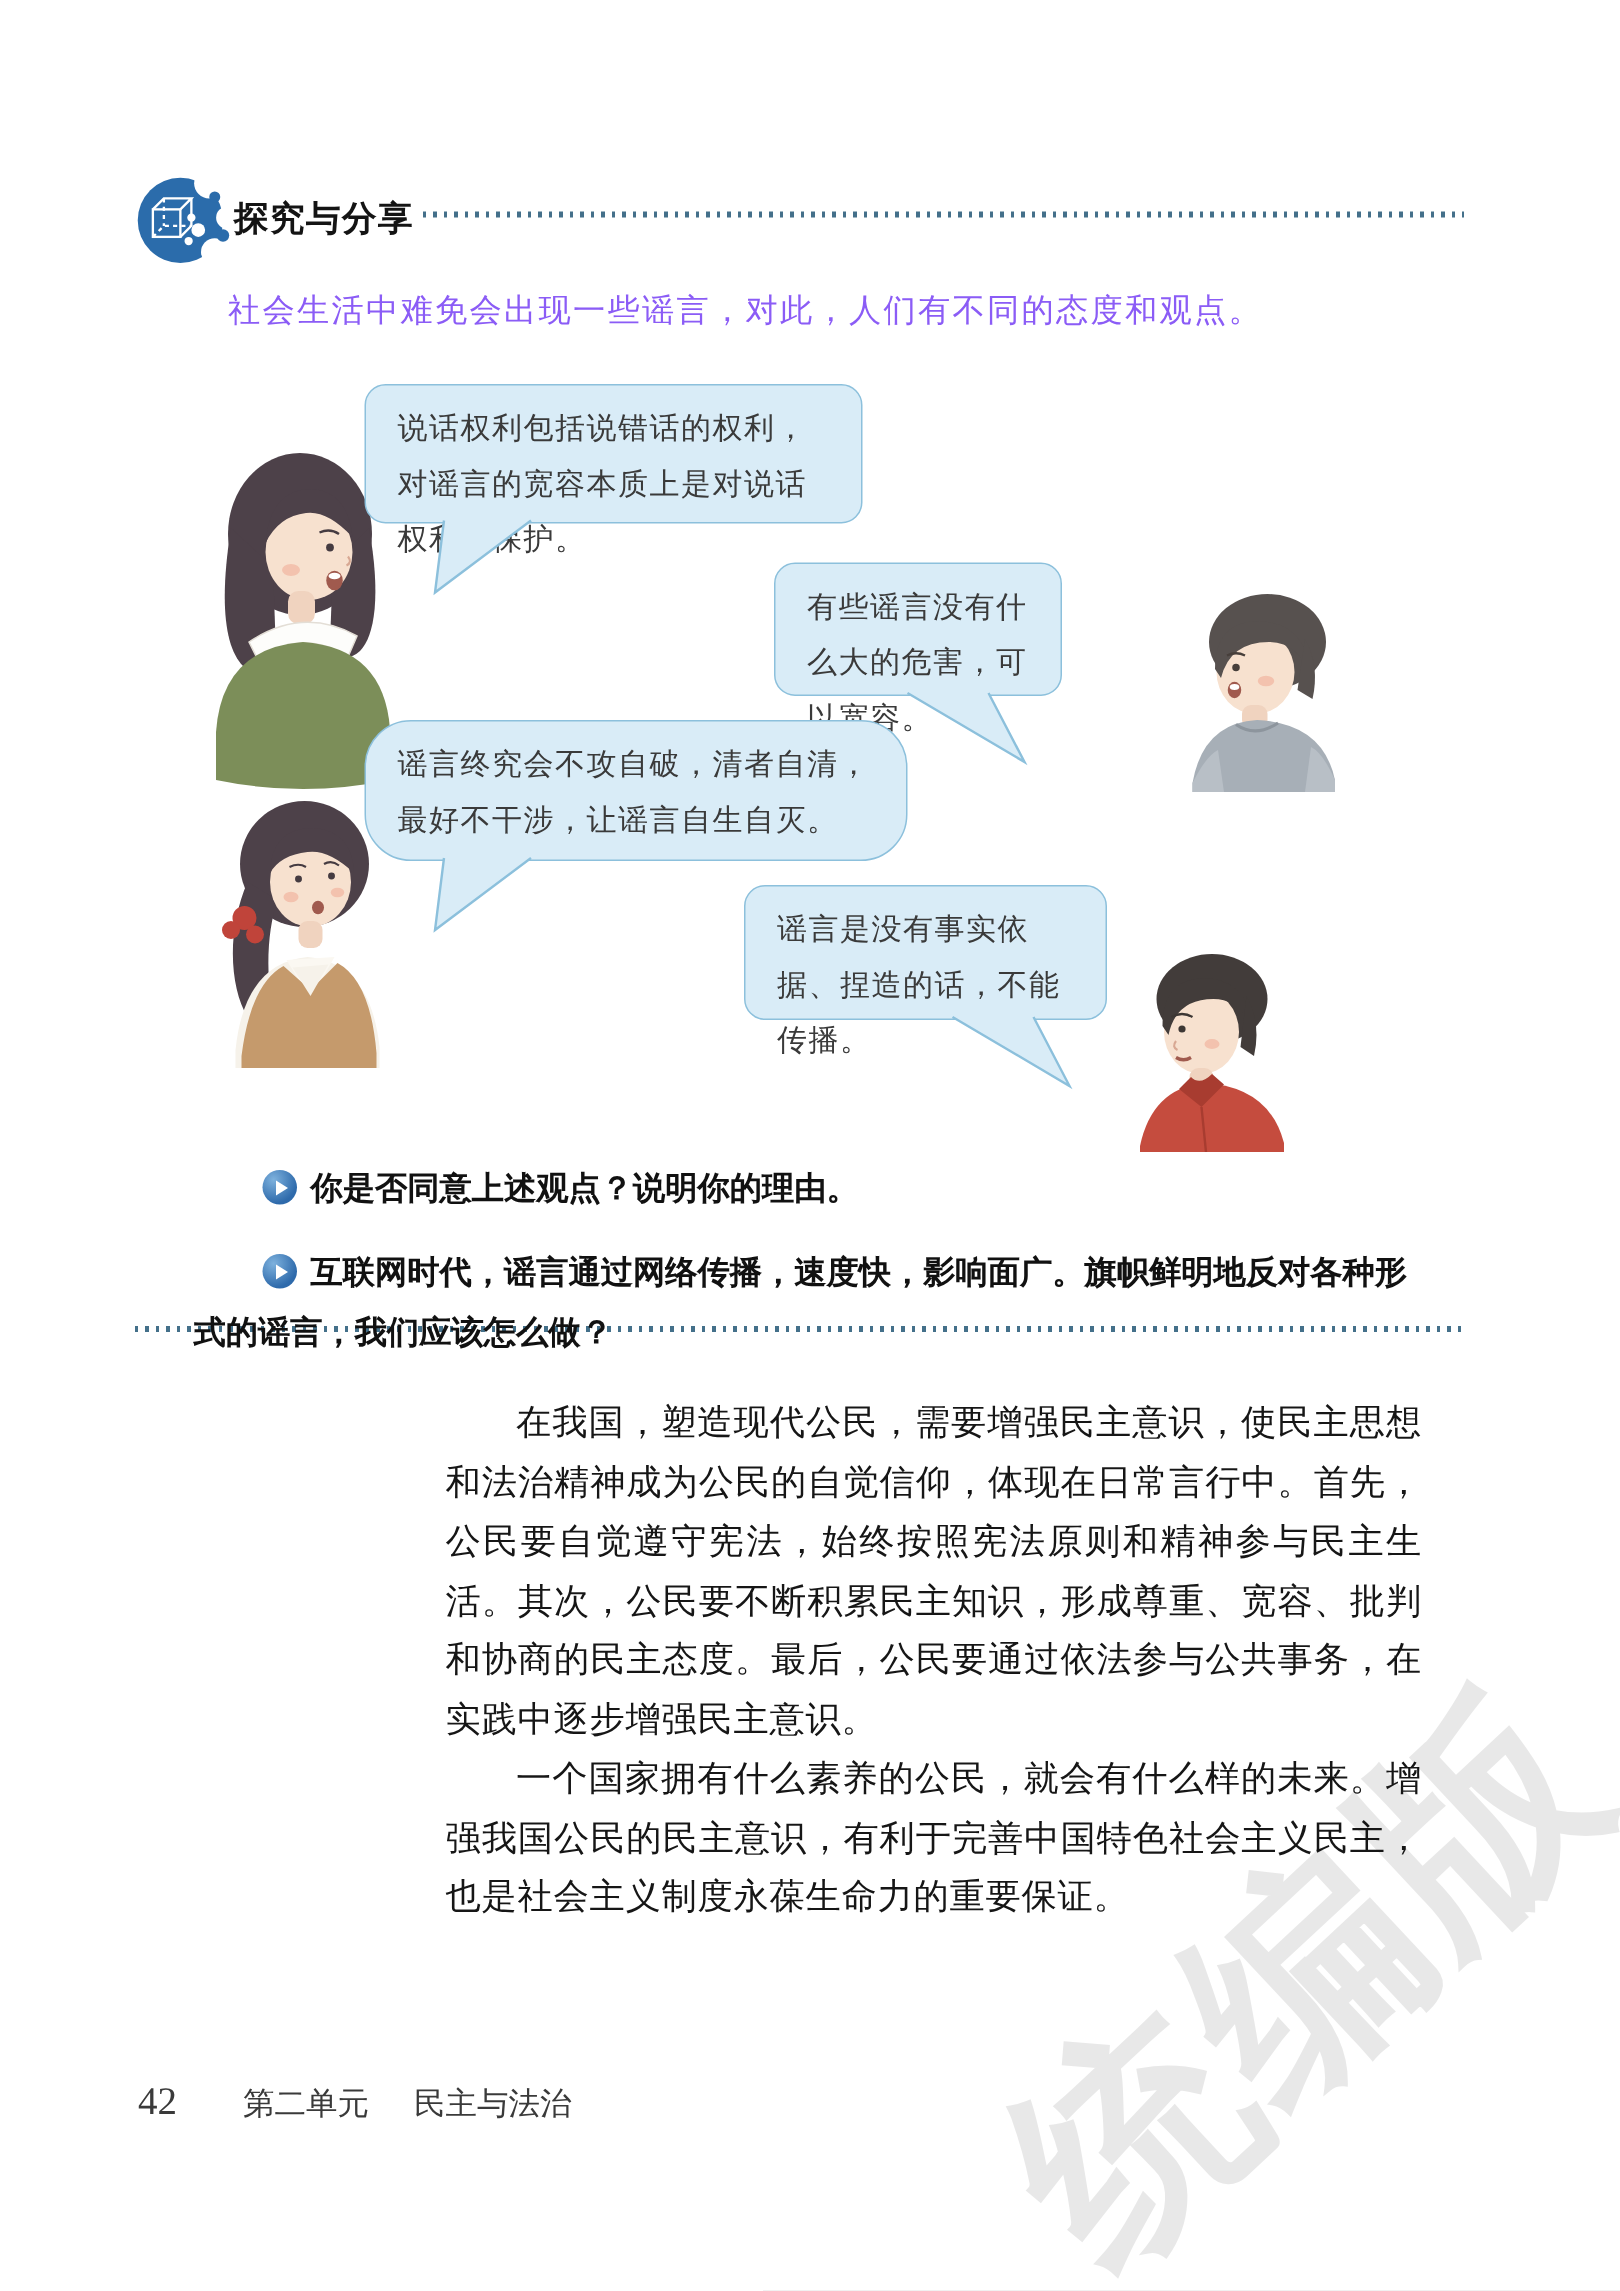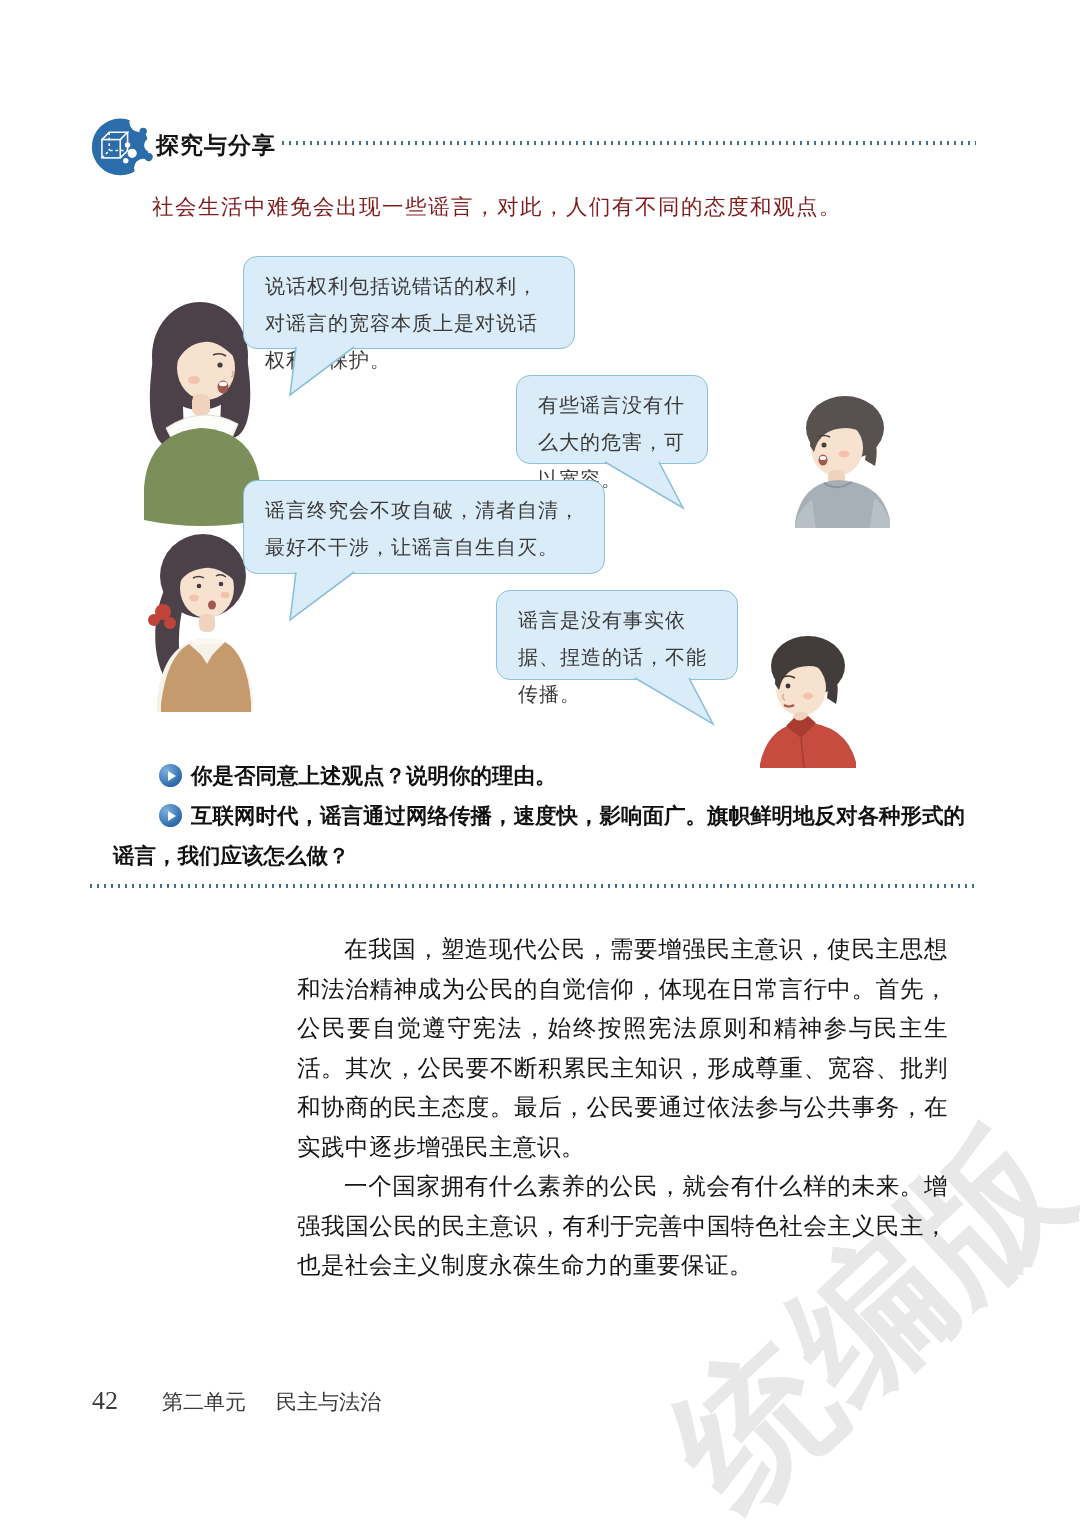--- a/index.html
+++ b/index.html
@@ -37,50 +37,50 @@
   }
   .dotted{
     position:absolute;height:4px;z-index:1;
     background-image:repeating-linear-gradient(to right,#44708a 0px,#44708a 2.2px,transparent 2.2px,transparent 7px);
   }
   .dotted-top{left:282px;top:141px;width:694px;}
   .dotted-bottom{left:90px;top:884px;width:888px;}
   
   .activity-intro{
     position:absolute;left:152px;top:192px;width:830px;
-    font-size:21.5px;letter-spacing:1.5px;color:#7f1d1d;z-index:2;
+    font-size:21.5px;letter-spacing:1.5px;color:#8b5cf6;z-index:2;
   }
   
   .bubble{
     position:absolute;box-sizing:border-box;
     background:#d9ecf7;border:1.6px solid #8cc0dc;border-radius:14px;
     padding:11px 21px;
     font-size:20px;line-height:37px;letter-spacing:1px;color:#3a3a3a;
     z-index:3;
   }
   .bubble-1{left:243px;top:256px;width:332px;height:93px;}
   .bubble-2{left:516px;top:375px;width:192px;height:89px;}
-  .bubble-3{left:243px;top:480px;width:362px;height:94px;}
+  .bubble-3{left:243px;top:480px;width:362px;height:94px;border-radius:31px;}
   .bubble-4{left:496px;top:590px;width:242px;height:90px;}
   .tail{position:absolute;}
   .tail-left{left:36px;top:calc(100% - 2px);}
   .tail-right{right:18px;top:calc(100% - 2px);}
   
   .person{position:absolute;z-index:2;}
   .person-1{left:128px;top:292px;}
   .person-2{left:782px;top:388px;}
   .person-3{left:133px;top:524px;}
   .person-4{left:746px;top:628px;}
   
   .questions{
     position:absolute;left:113px;top:756px;width:852px;z-index:2;
     font-family:"Liberation Sans","DejaVu Sans",sans-serif;
     font-weight:bold;font-size:21.5px;line-height:40px;color:#111;
   }
-  .question{margin:0;text-indent:46px;}
+  .question{margin:16px;text-indent:46px;}
   .q-icon{
     display:inline-block;width:23px;height:23px;border-radius:50%;
     background:radial-gradient(circle at 32% 28%,#7db1dd,#2e6aab 70%);
     vertical-align:-4px;margin-right:9px;text-indent:0;
   }
   .q-icon::after{
     content:"";display:block;width:0;height:0;
     margin:7px 0 0 9px;
     border-left:8px solid #ffffff;
     border-top:5px solid transparent;

